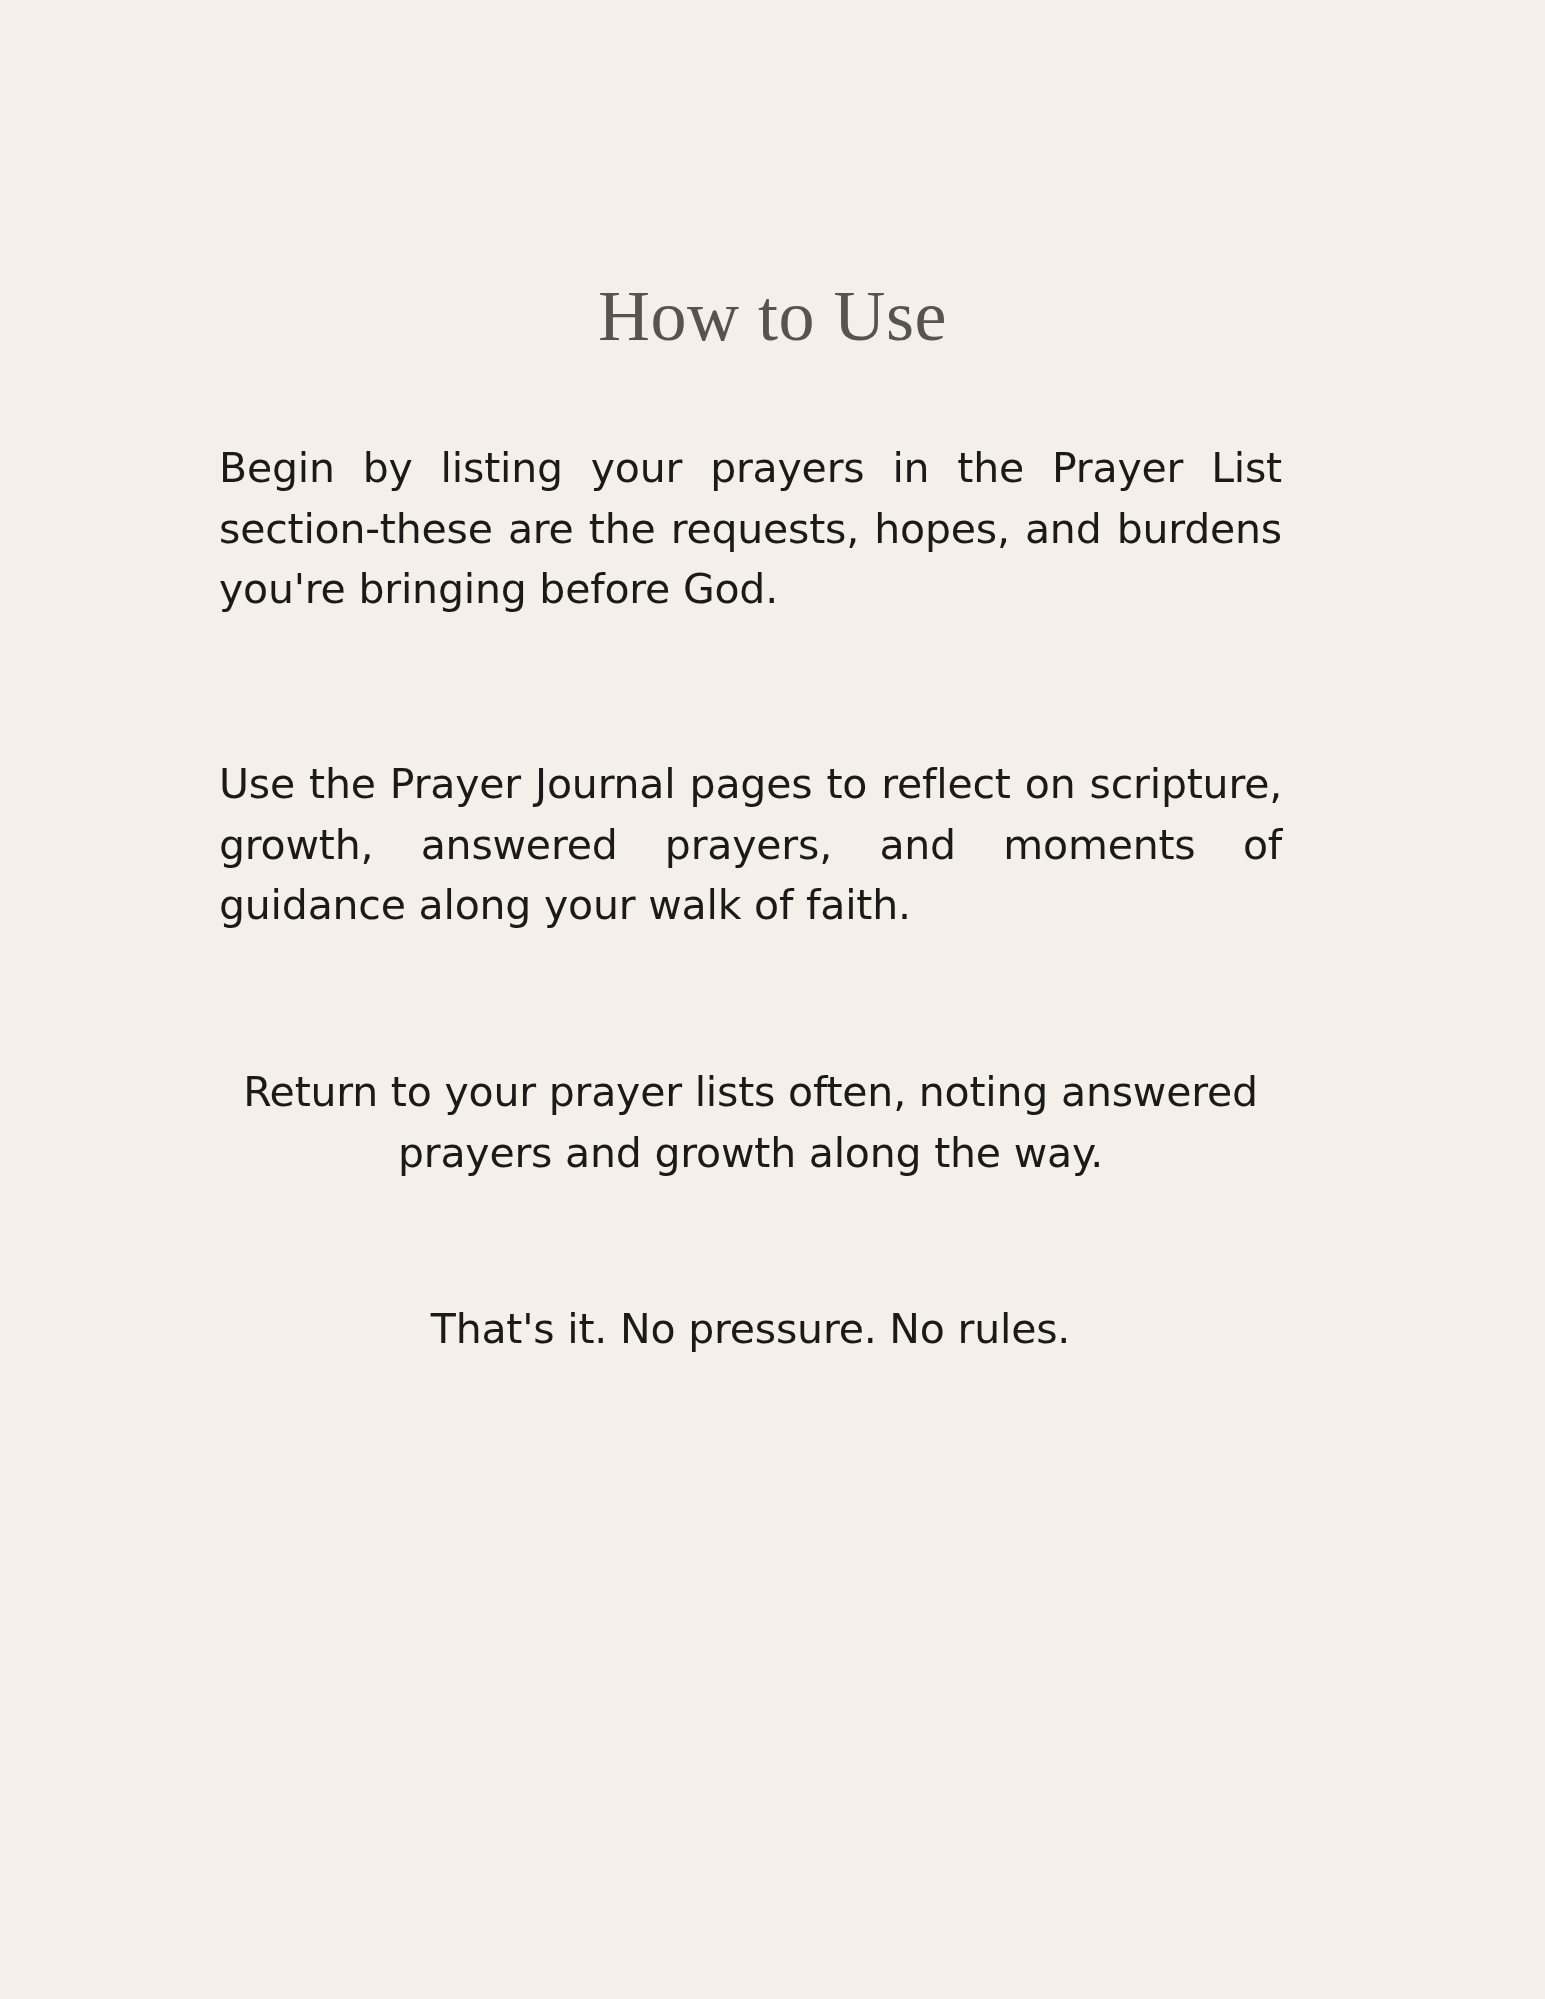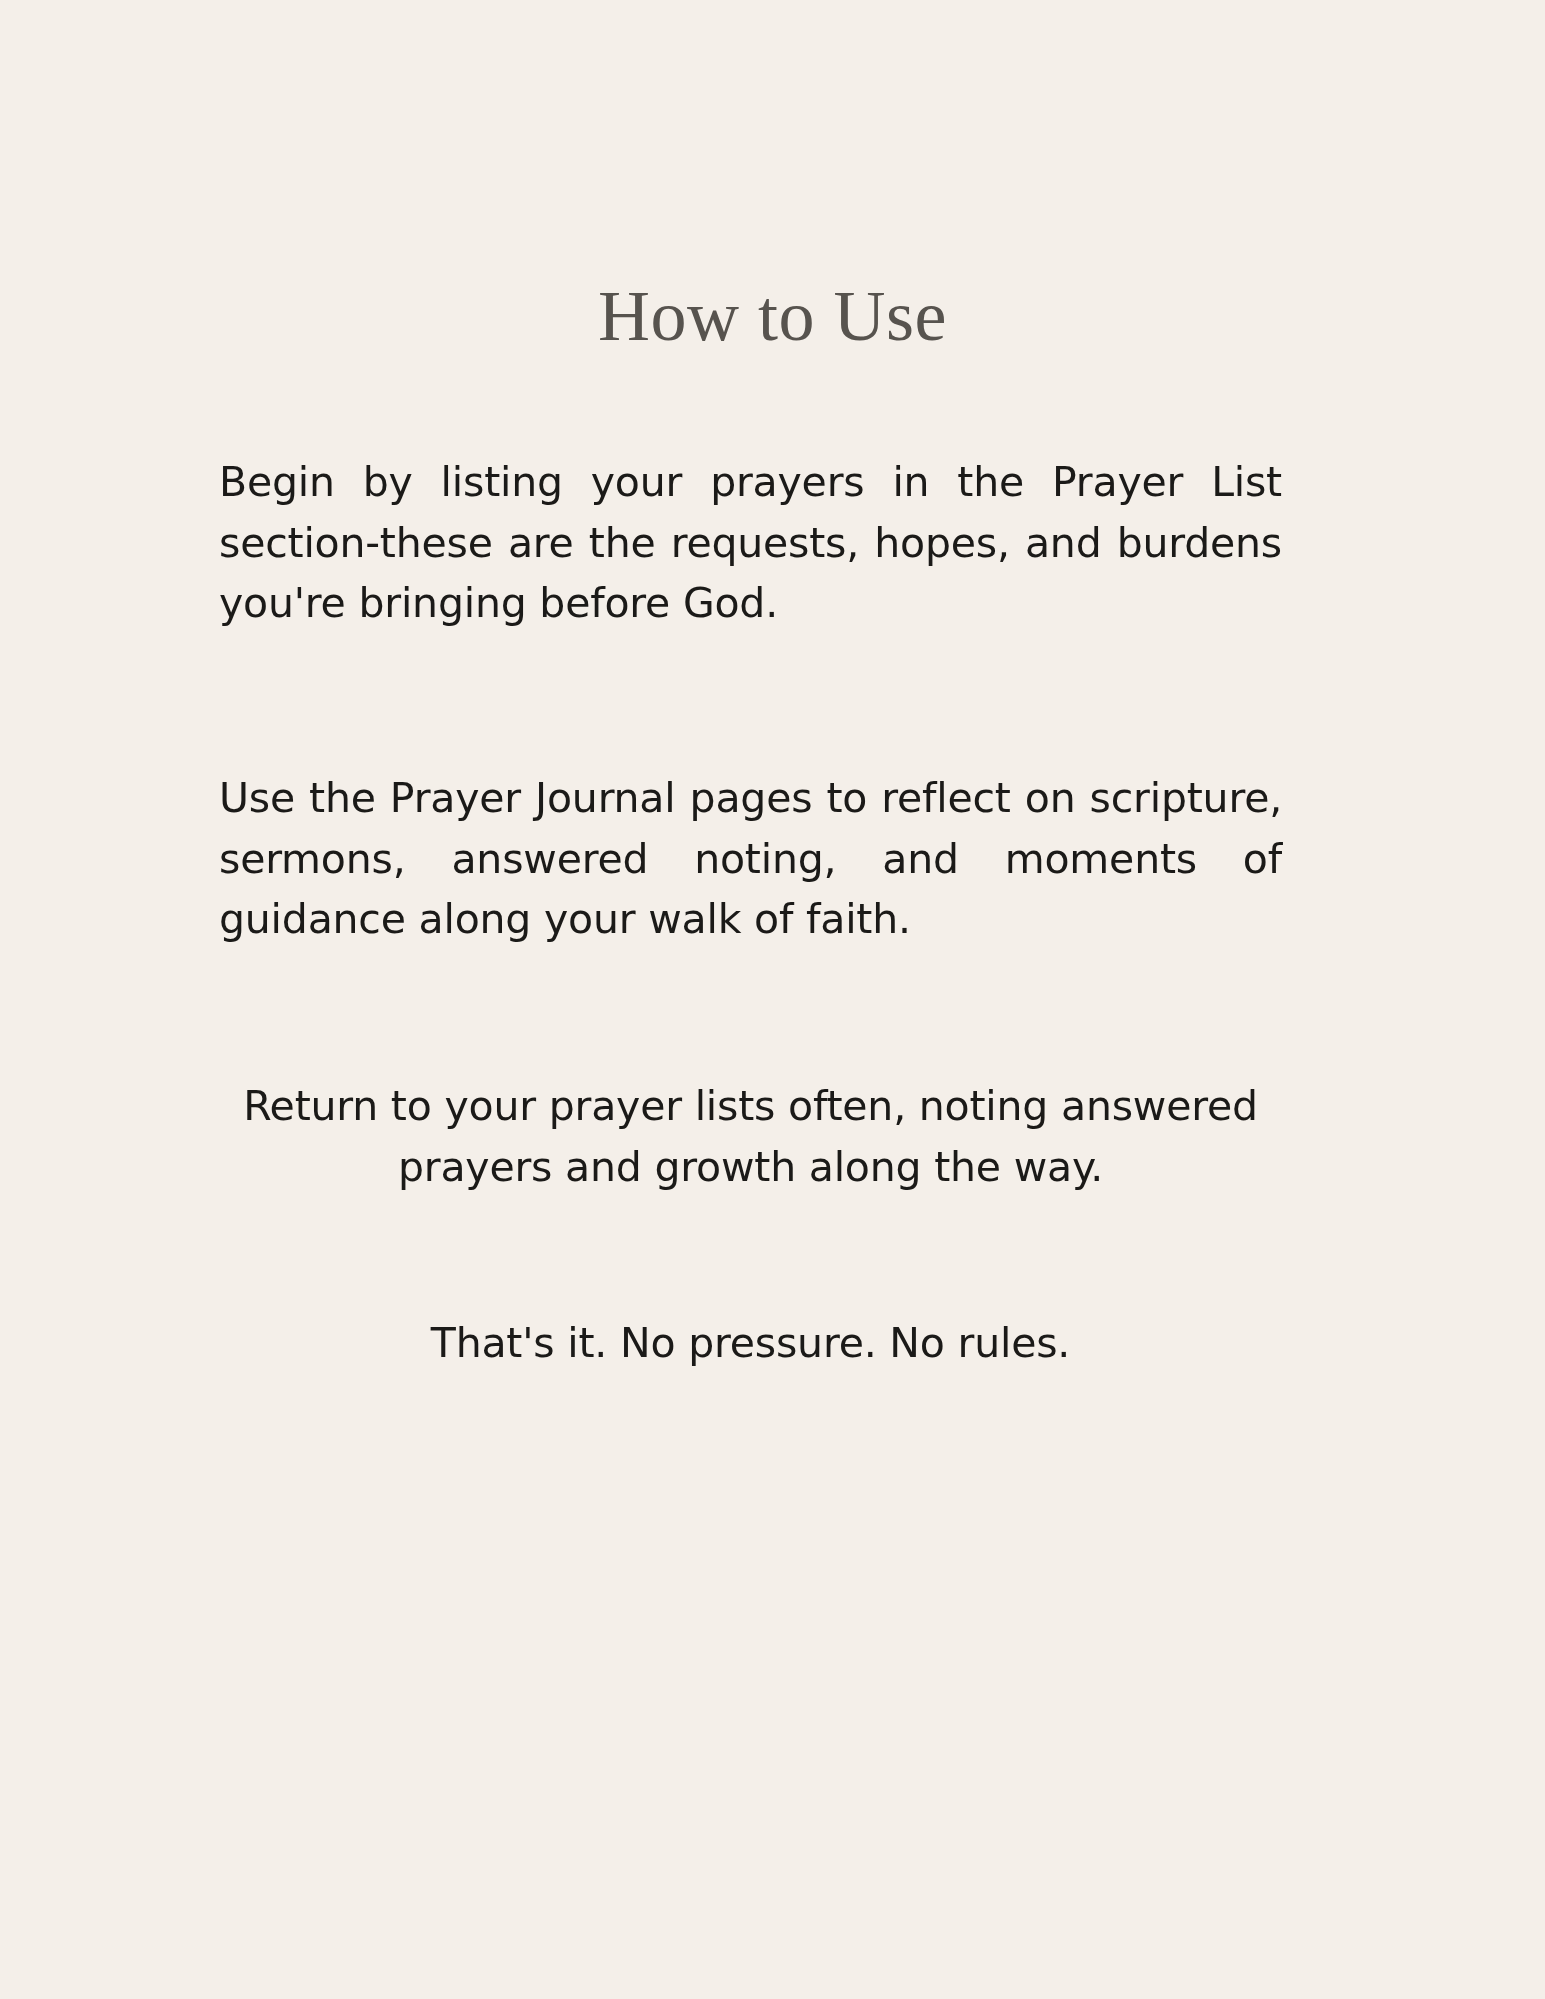--- a/index.html
+++ b/index.html
@@ -29,21 +29,21 @@
     text-align: center;
     font-family: "Liberation Serif", "DejaVu Serif", serif;
     font-size: 72px;
     font-weight: 400;
     color: #57534e;
     letter-spacing: 0.5px;
     line-height: 1;
   }
   .content {
     position: absolute;
-    top: 452px;
+    top: 438px;
     left: 219px;
     width: 1063px;
   }
   .para {
     font-family: "DejaVu Sans", sans-serif;
     font-size: 41px;
     line-height: 1.48;
     color: #1b1a18;
     letter-spacing: -0.2px;
     margin: 0 0 96px 0;
@@ -62,21 +62,21 @@
 <body>
 
 <div class="page">
 
   <h1 class="title">How to Use</h1>
 
   <div class="content">
 
     <p class="para justify p1">Begin by listing your prayers in the Prayer List section-these are the requests, hopes, and burdens you're bringing before God.</p>
 
-    <p class="para justify p2">Use the Prayer Journal pages to reflect on scripture, sermons, answered noting, and moments of guidance along your walk of faith.</p>
+    <p class="para justify p2">Use the Prayer Journal pages to reflect on scripture, growth, answered prayers, and moments of guidance along your walk of faith.</p>
 
     <p class="para p3">Return to your prayer lists often, noting answered prayers and growth along the way.</p>
 
     <p class="para p4">That's it. No pressure. No rules.</p>
 
   </div>
 
 </div>
 
 </body></html>

